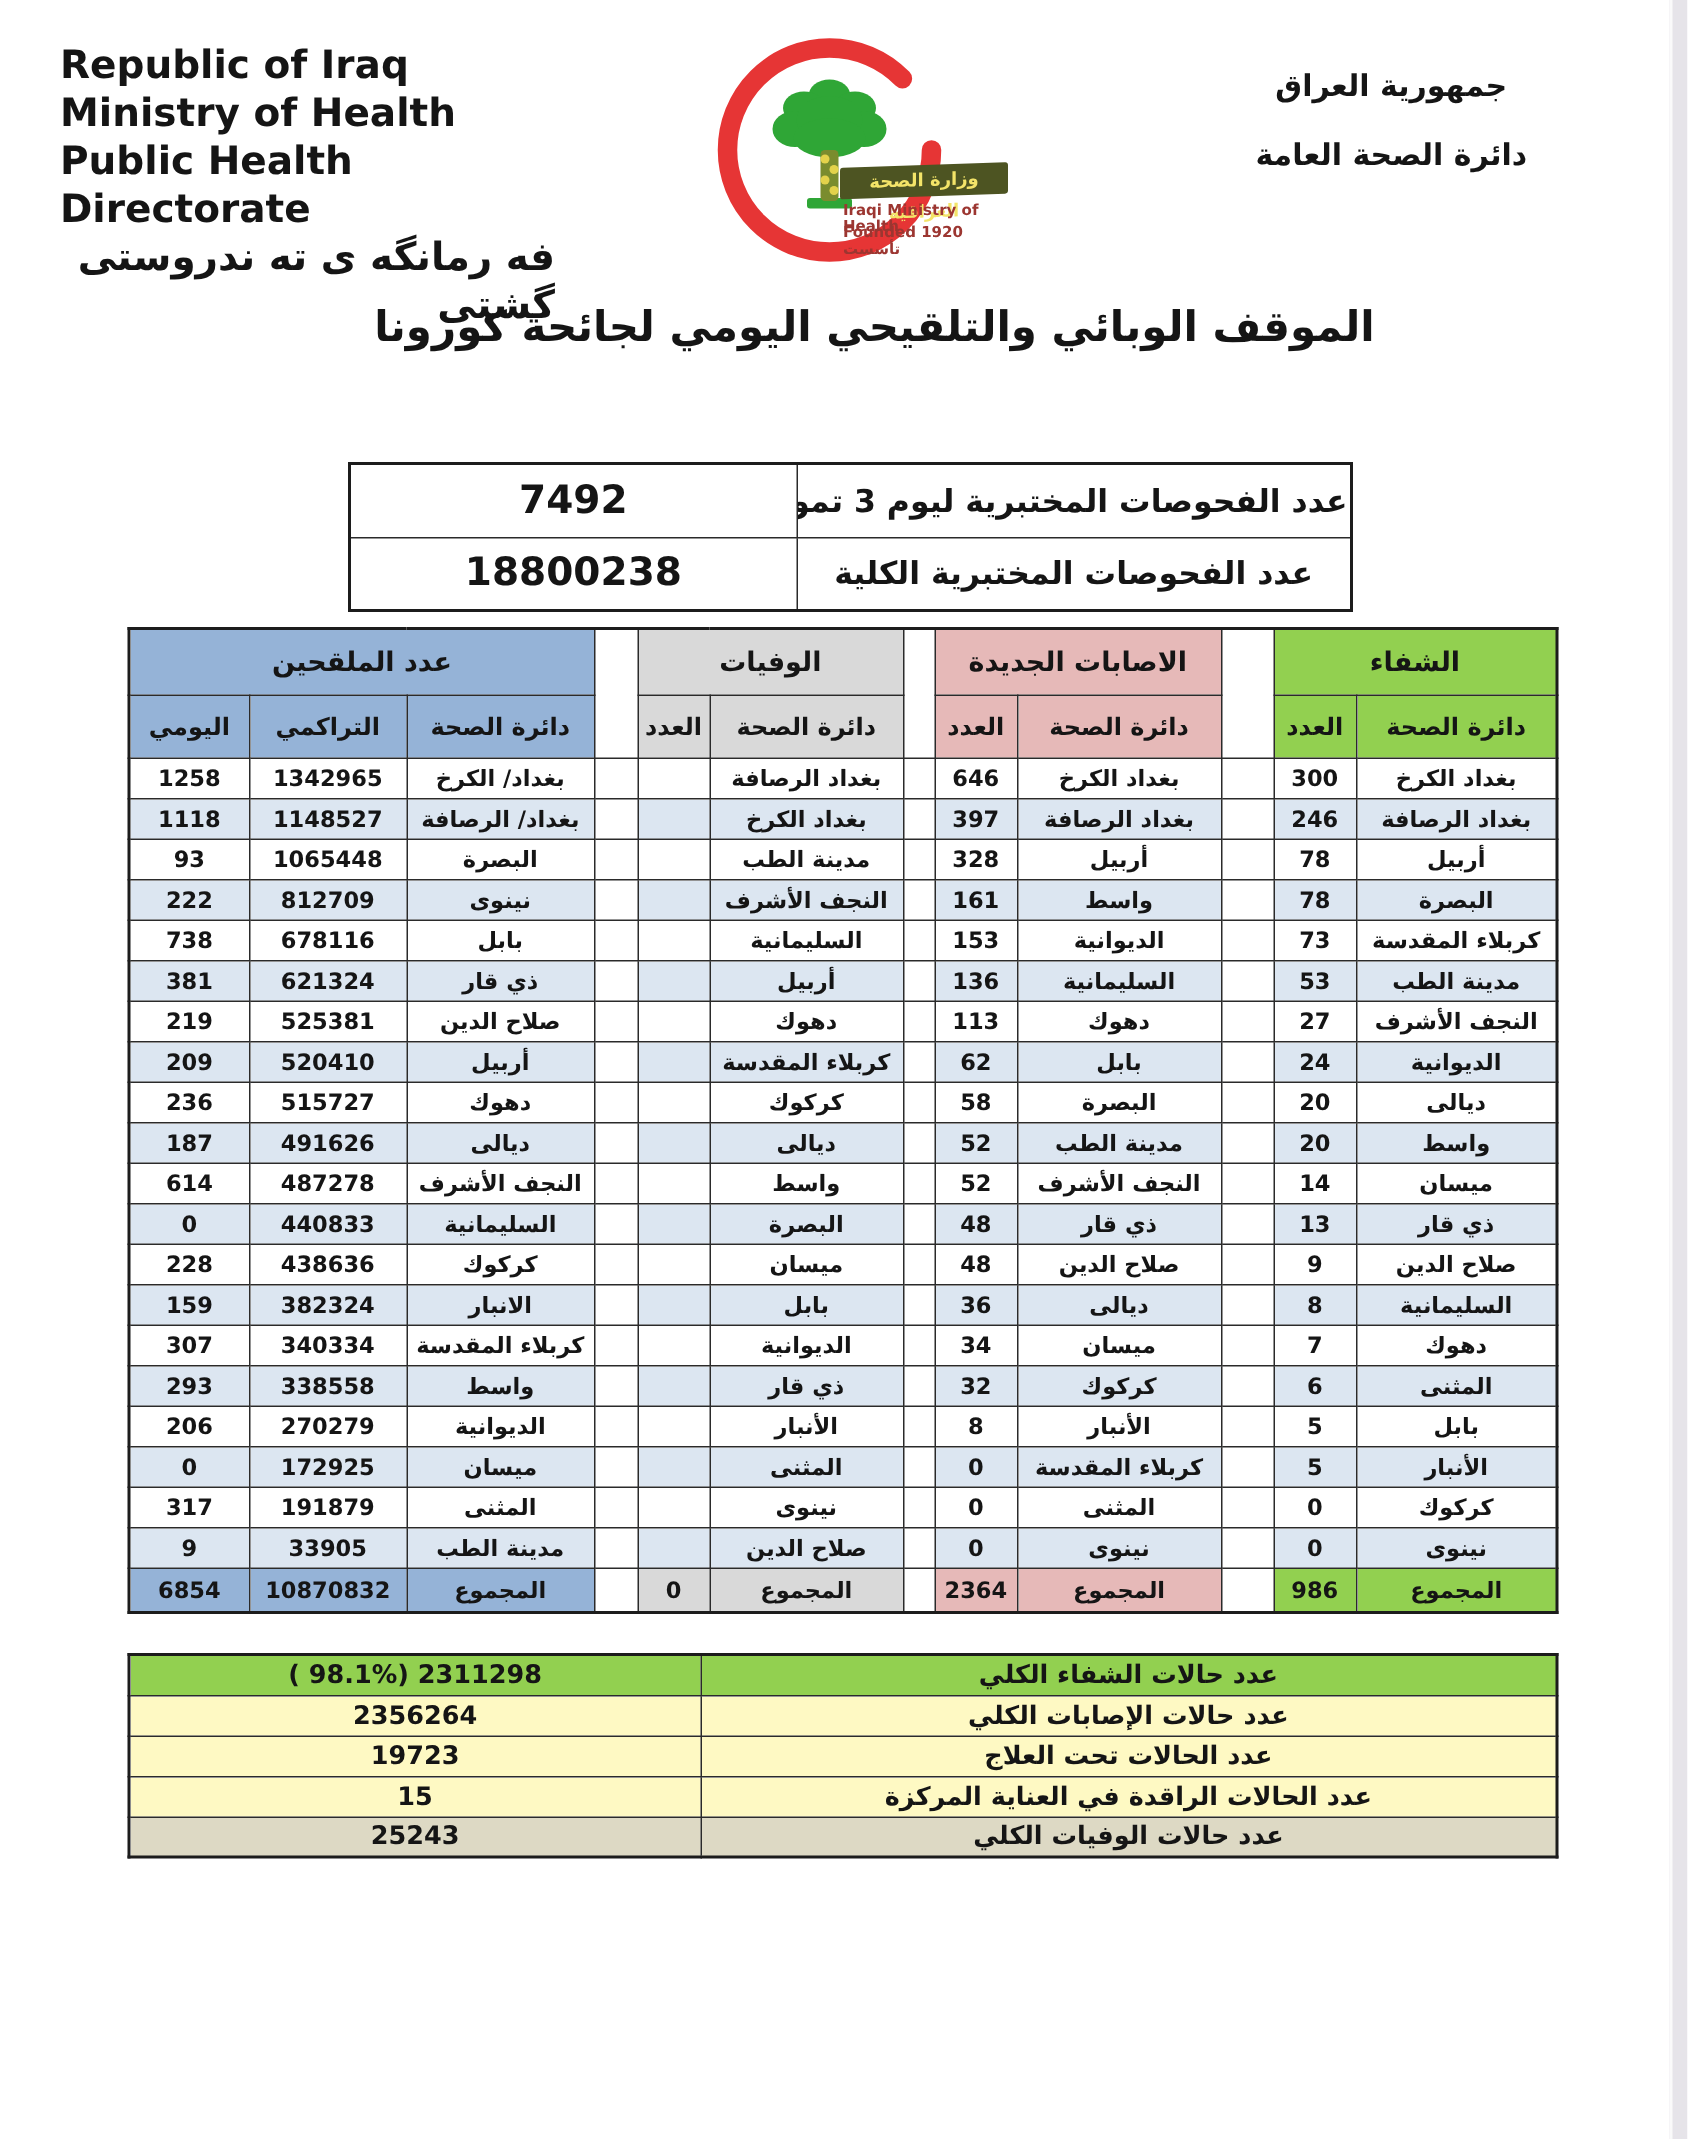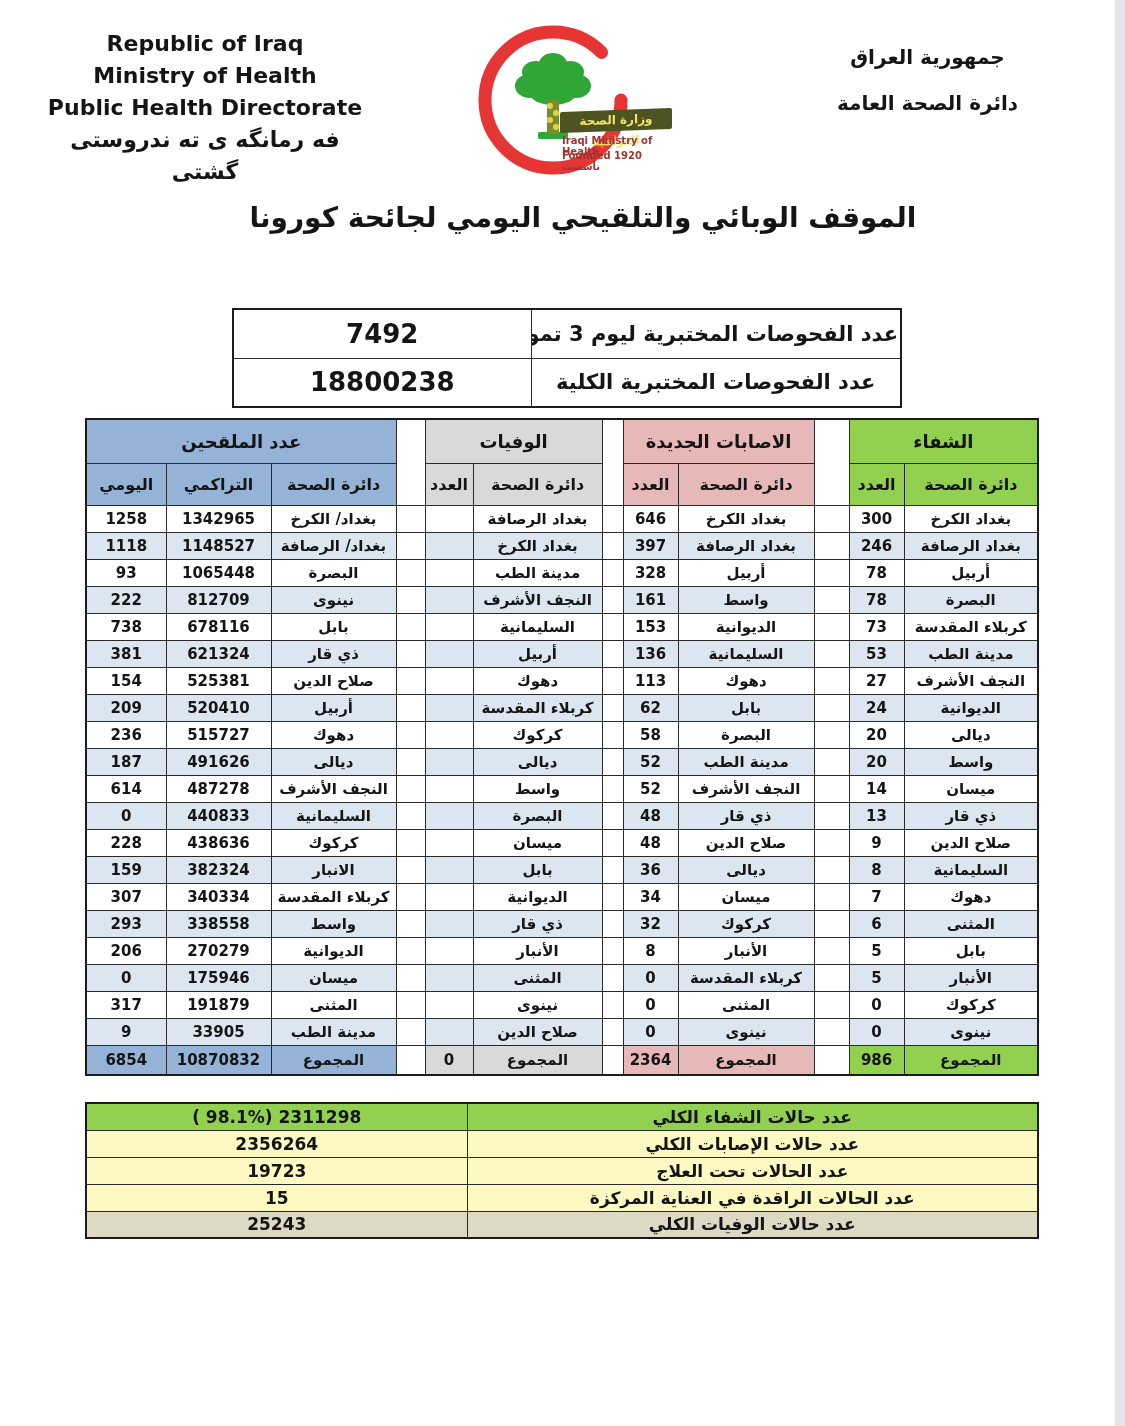--- a/index.html
+++ b/index.html
@@ -2,22 +2,22 @@
 <html><head>
 <meta charset="utf-8">
 <style>
   html,body{margin:0;padding:0;background:#fff;}
   .page{position:relative;width:1125px;height:1426px;background:#ffffff;overflow:hidden;
         font-family:"DejaVu Sans",sans-serif;font-weight:bold;color:#151515;}
   .edge-strip{position:absolute;top:0;left:1113px;width:12px;height:1426px;
               background:#e6e4e9;border-left:2px solid #fafafa;}
 
   
-  .hdr-left{position:absolute;left:40px;top:28px;width:330px;text-align:center;
-            font-size:22px;line-height:32px;}
+  .hdr-left{position:absolute;left:40px;top:28px;width:330px;
+            font-size:26px;line-height:32px;}
   .hdr-right{position:absolute;left:820px;top:34px;width:215px;text-align:center;
              font-size:20px;line-height:46px;direction:rtl;}
 
   
   .logo{position:absolute;left:468px;top:12px;width:210px;height:168px;}
   .logo svg{position:absolute;left:0;top:0;}
   .logo-banner{position:absolute;left:92px;top:98px;width:112px;height:21px;
                background:#4d5422;color:#f3e469;font-size:12px;line-height:21px;
                text-align:center;direction:rtl;transform:skewY(-2deg);border-radius:2px;}
   .logo-en1{position:absolute;left:94px;top:123px;width:116px;color:#9c3631;font-size:10px;}
@@ -241,21 +241,21 @@
           <td class="num"></td>
           <td class="name">أربيل</td>
           <td class="gap"></td>
           <td class="num">136</td>
           <td class="name">السليمانية</td>
           <td class="gap"></td>
           <td class="num">53</td>
           <td class="name">مدينة الطب</td>
         </tr>
         <tr>
-          <td class="num">154</td>
+          <td class="num">219</td>
           <td class="num">525381</td>
           <td class="name">صلاح الدين</td>
           <td class="gap"></td>
           <td class="num"></td>
           <td class="name">دهوك</td>
           <td class="gap"></td>
           <td class="num">113</td>
           <td class="name">دهوك</td>
           <td class="gap"></td>
           <td class="num">27</td>
@@ -396,21 +396,21 @@
           <td class="name">الأنبار</td>
           <td class="gap"></td>
           <td class="num">8</td>
           <td class="name">الأنبار</td>
           <td class="gap"></td>
           <td class="num">5</td>
           <td class="name">بابل</td>
         </tr>
         <tr class="alt">
           <td class="num">0</td>
-          <td class="num">175946</td>
+          <td class="num">172925</td>
           <td class="name">ميسان</td>
           <td class="gap"></td>
           <td class="num"></td>
           <td class="name">المثنى</td>
           <td class="gap"></td>
           <td class="num">0</td>
           <td class="name">كربلاء المقدسة</td>
           <td class="gap"></td>
           <td class="num">5</td>
           <td class="name">الأنبار</td>

